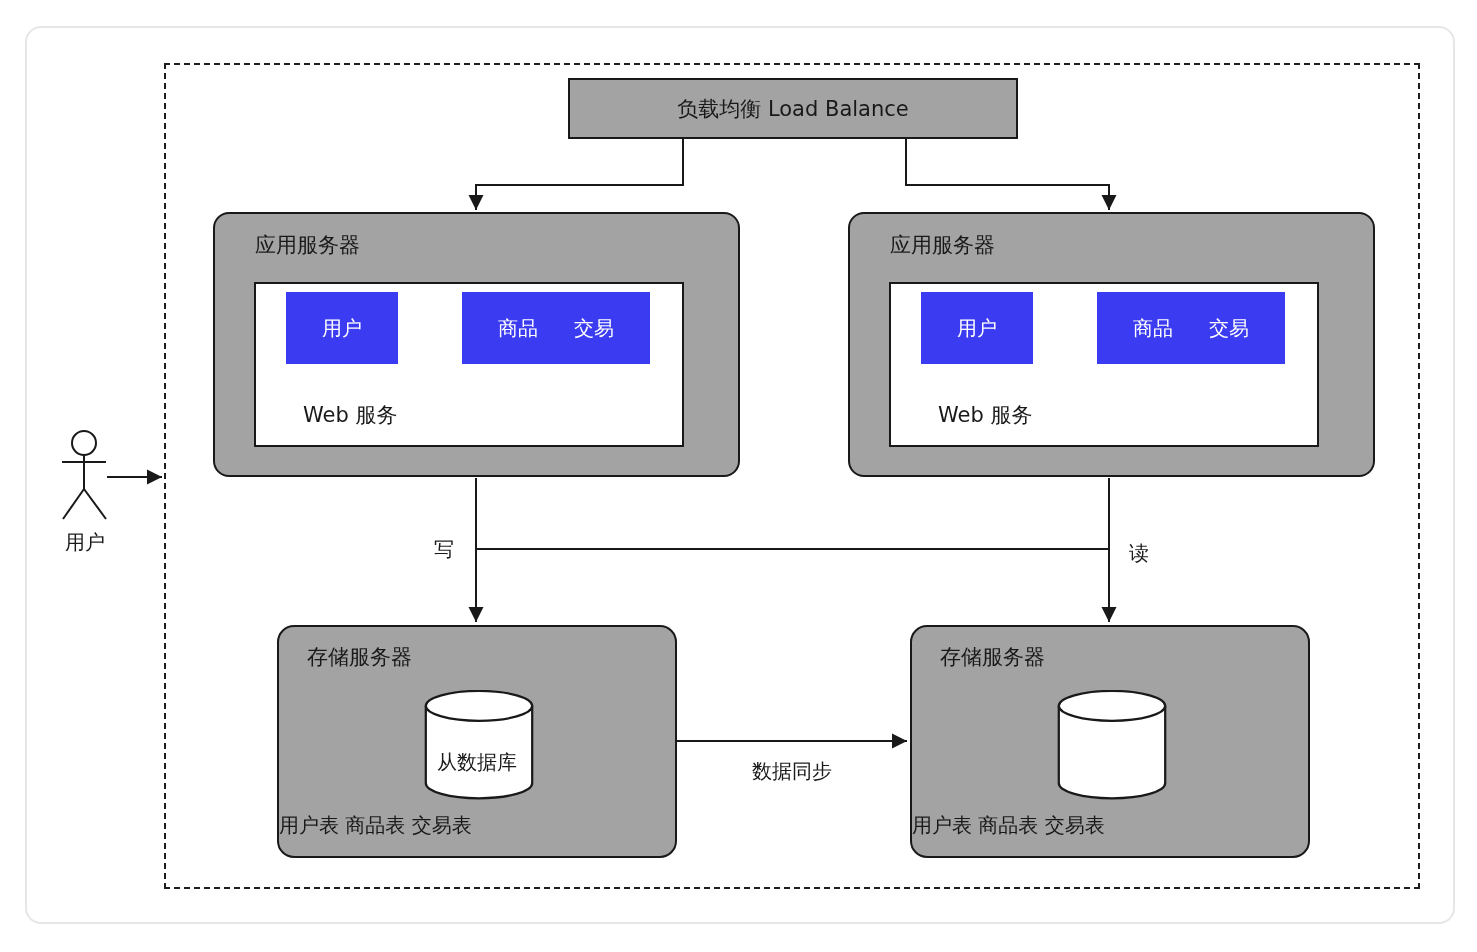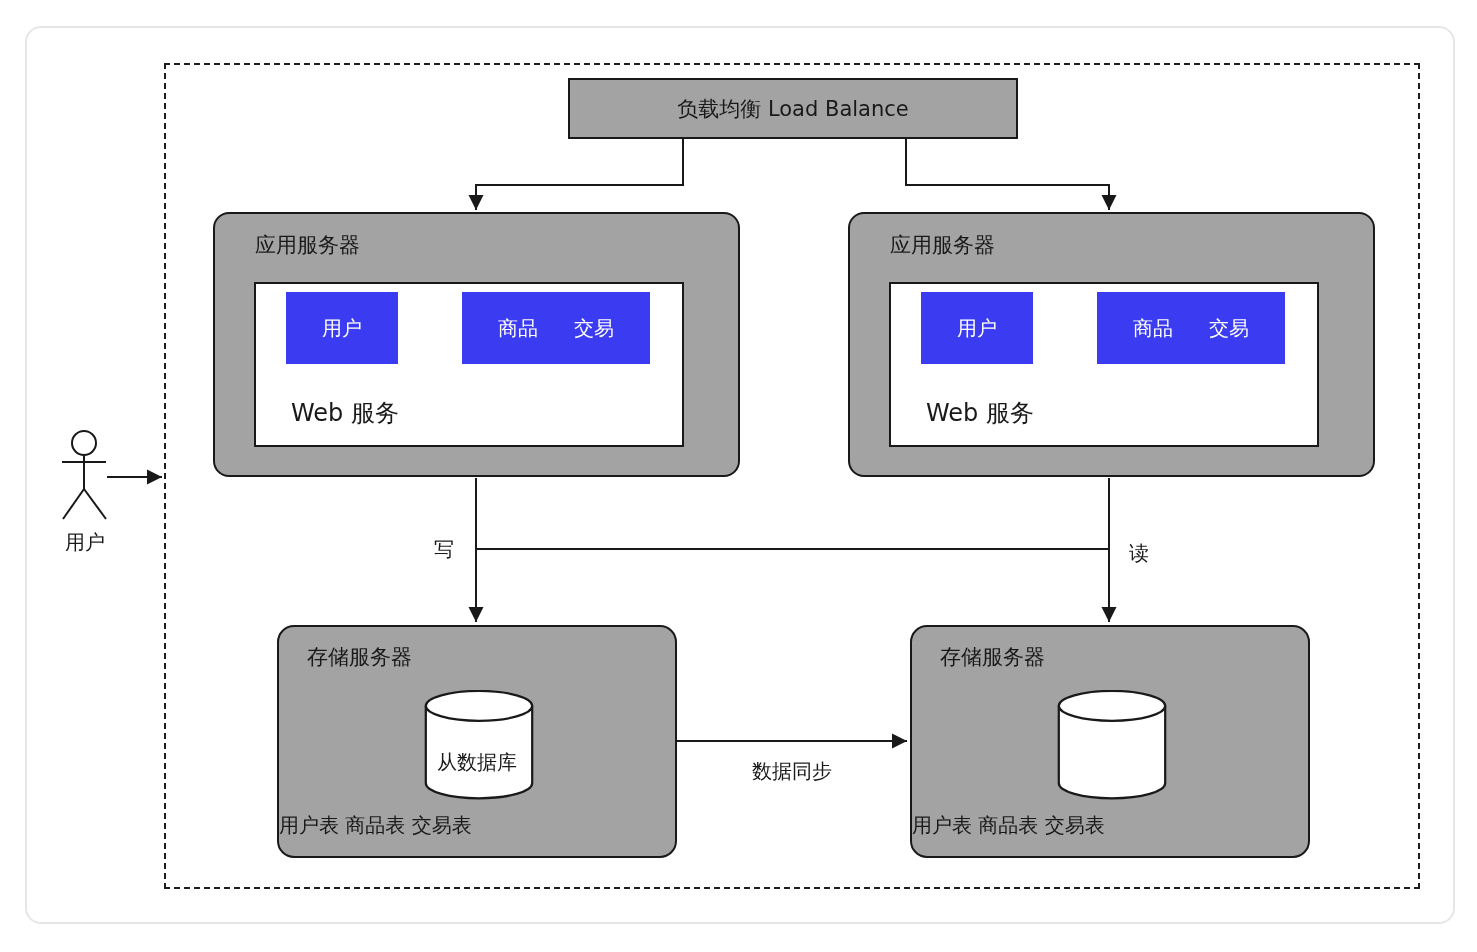--- a/index.html
+++ b/index.html
@@ -58,22 +58,22 @@
   }
   .module {
     position: absolute; top: 8px; width: 112px; height: 72px;
     display: flex; align-items: center; justify-content: center;
     color: #ffffff; font-size: 20px;
   }
   .module.m0 { left: 30px; }
   .module.m1 { left: 158px; margin-left: 48px; }
   .module.m2 { left: 282px; }
   .web-label {
-    position: absolute; left: 35px; bottom: 16px;
-    font-size: 24px; white-space: nowrap;
+    position: absolute; left: 47px; bottom: 16px;
+    font-size: 21px; white-space: nowrap;
   }
 
   .storage-server {
     top: 625px; width: 400px; height: 233px;
     border-radius: 17px;
   }
   .storage-server.left  { left: 277px; }
   .storage-server.right { left: 910px; }
   .storage-title {
     position: absolute; left: 28px; top: 16px;

